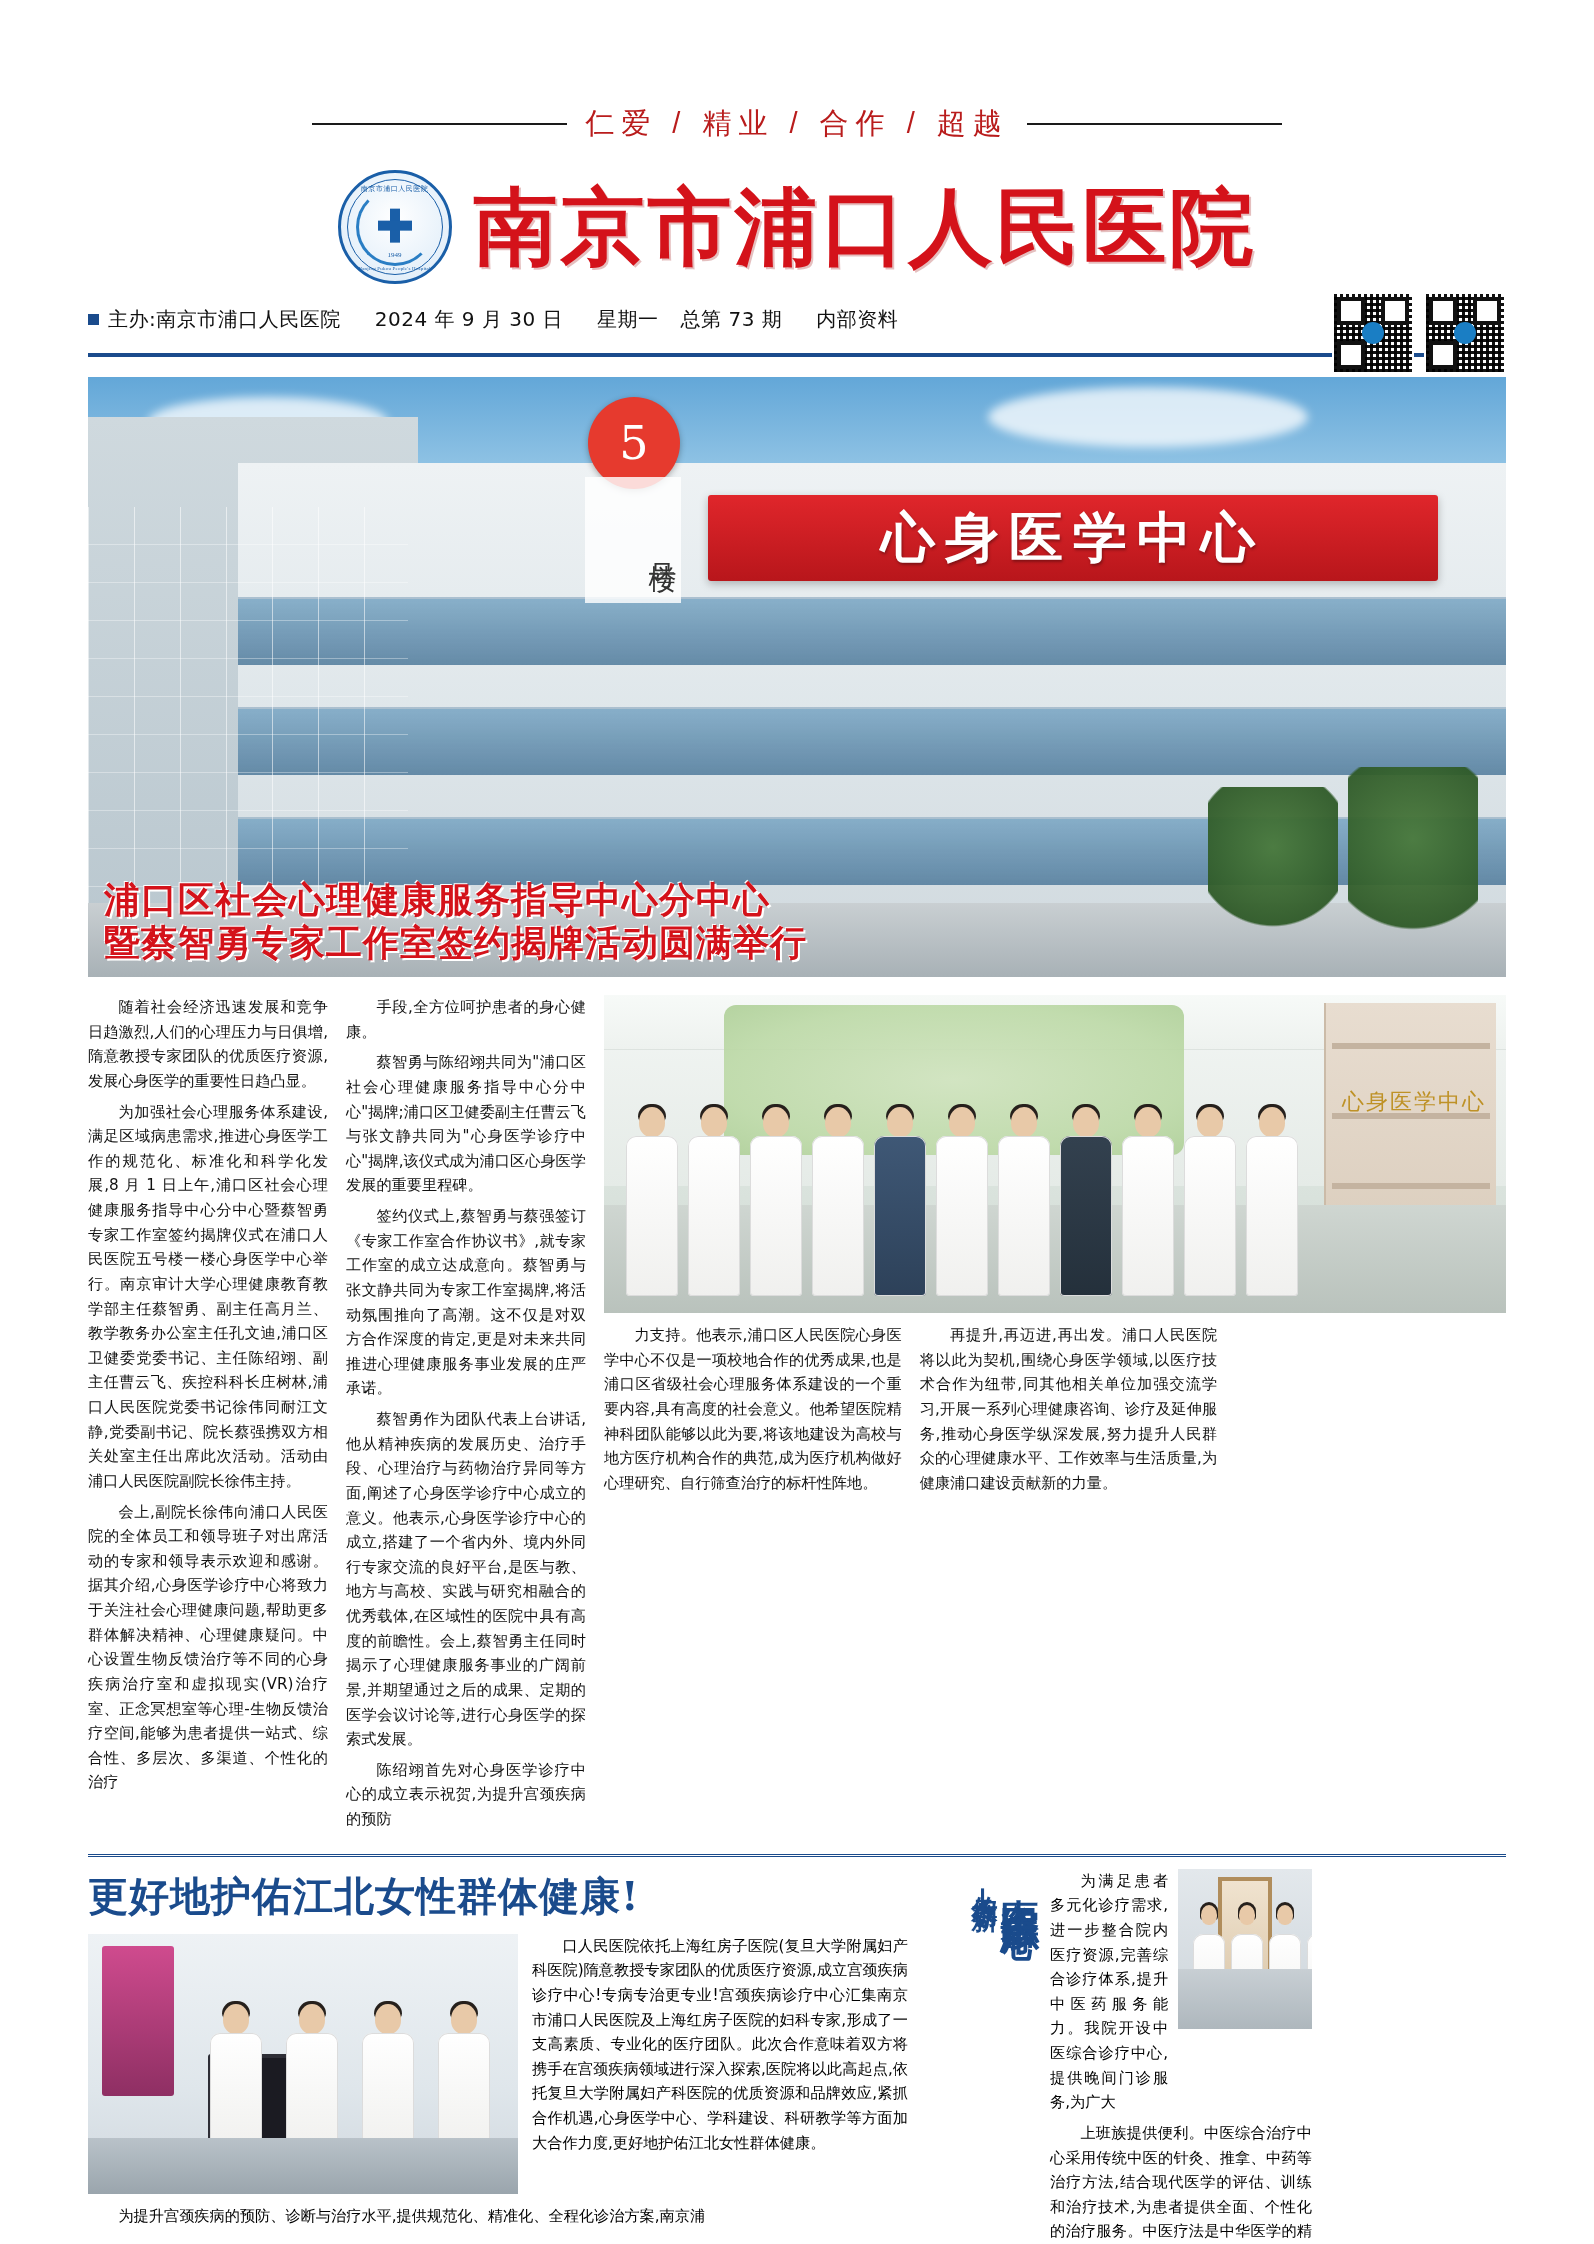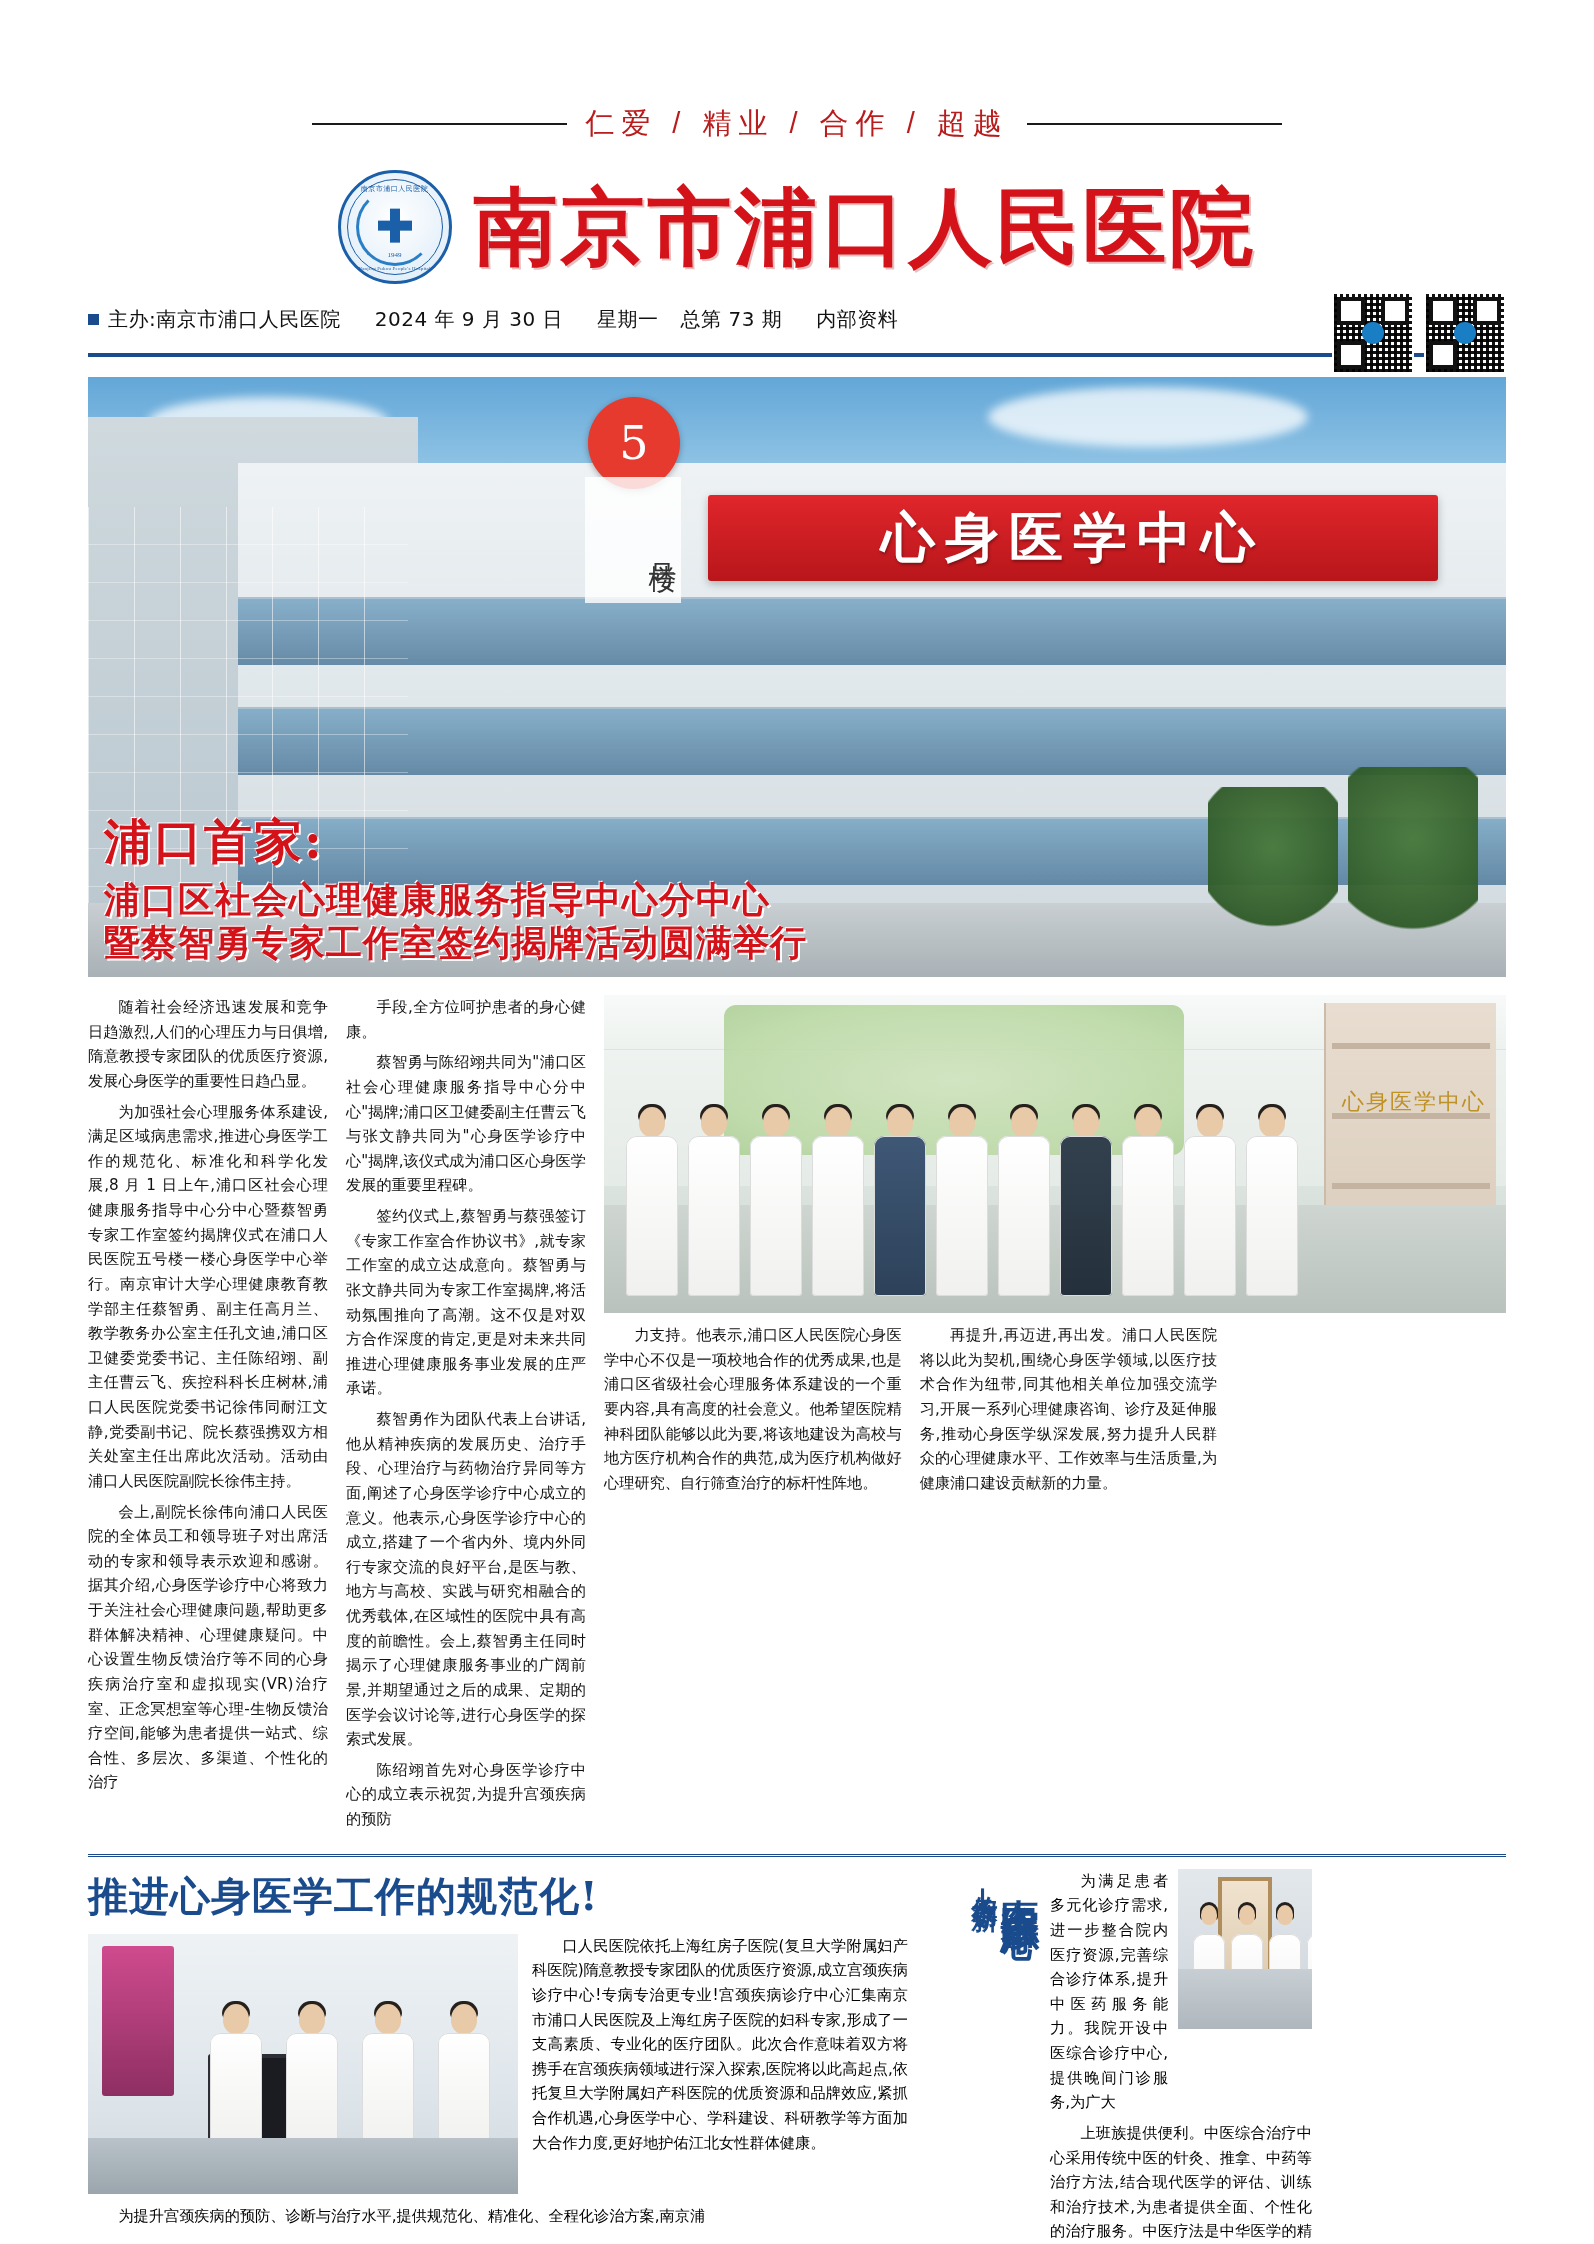--- a/index.html
+++ b/index.html
@@ -550,21 +550,20 @@
     <div class="circlesign">5</div>
     <div class="signpole">号楼</div>
     <div class="redbanner">
       <span>心身医学中心</span>
     </div>
     <div class="ground"></div>
     <div class="tree" style="left:1120px;"></div>
     <div class="tree" style="left:1260px;bottom:30px;height:180px;"></div>
 
     <div class="headline">
-      <div class="hl1">浦口首家:</div>
       <div class="hl2">浦口区社会心理健康服务指导中心分中心</div>
       <div class="hl3">暨蔡智勇专家工作室签约揭牌活动圆满举行</div>
     </div>
   </div>
 
   <div class="article">
     <div class="col col-1">
       <p>随着社会经济迅速发展和竞争日趋激烈,人们的心理压力与日俱增,隋意教授专家团队的优质医疗资源,发展心身医学的重要性日趋凸显。</p>
       <p>为加强社会心理服务体系建设,满足区域病患需求,推进心身医学工作的规范化、标准化和科学化发展,8 月 1 日上午,浦口区社会心理健康服务指导中心分中心暨蔡智勇专家工作室签约揭牌仪式在浦口人民医院五号楼一楼心身医学中心举行。南京审计大学心理健康教育教学部主任蔡智勇、副主任高月兰、教学教务办公室主任孔文迪,浦口区卫健委党委书记、主任陈绍翊、副主任曹云飞、疾控科科长庄树林,浦口人民医院党委书记徐伟同耐江文静,党委副书记、院长蔡强携双方相关处室主任出席此次活动。活动由浦口人民医院副院长徐伟主持。</p>
       <p>会上,副院长徐伟向浦口人民医院的全体员工和领导班子对出席活动的专家和领导表示欢迎和感谢。据其介绍,心身医学诊疗中心将致力于关注社会心理健康问题,帮助更多群体解决精神、心理健康疑问。中心设置生物反馈治疗等不同的心身疾病治疗室和虚拟现实(VR)治疗室、正念冥想室等心理-生物反馈治疗空间,能够为患者提供一站式、综合性、多层次、多渠道、个性化的治疗</p>
@@ -651,21 +650,21 @@
         </div>
         <div class="col">
           <p>再提升,再迈进,再出发。浦口人民医院将以此为契机,围绕心身医学领域,以医疗技术合作为纽带,同其他相关单位加强交流学习,开展一系列心理健康咨询、诊疗及延伸服务,推动心身医学纵深发展,努力提升人民群众的心理健康水平、工作效率与生活质量,为健康浦口建设贡献新的力量。</p>
         </div>
       </div>
     </div>
   </div>
 
   <div class="bottom">
     <div class="bl">
-      <div class="bl-title">推进心身医学工作的规范化!</div>
+      <div class="bl-title">更好地护佑江北女性群体健康!</div>
       <div class="row">
         <div class="clinicpic">
           <div class="bg"></div>
           <div class="poster"></div>
           <div class="monitor"></div>
           <div class="person" style="left:120px;bottom:40px;height:150px;">
               <div class="hair"></div>
               <div class="head"></div>
               <div class="body" style="height:120px"></div>
             </div>

